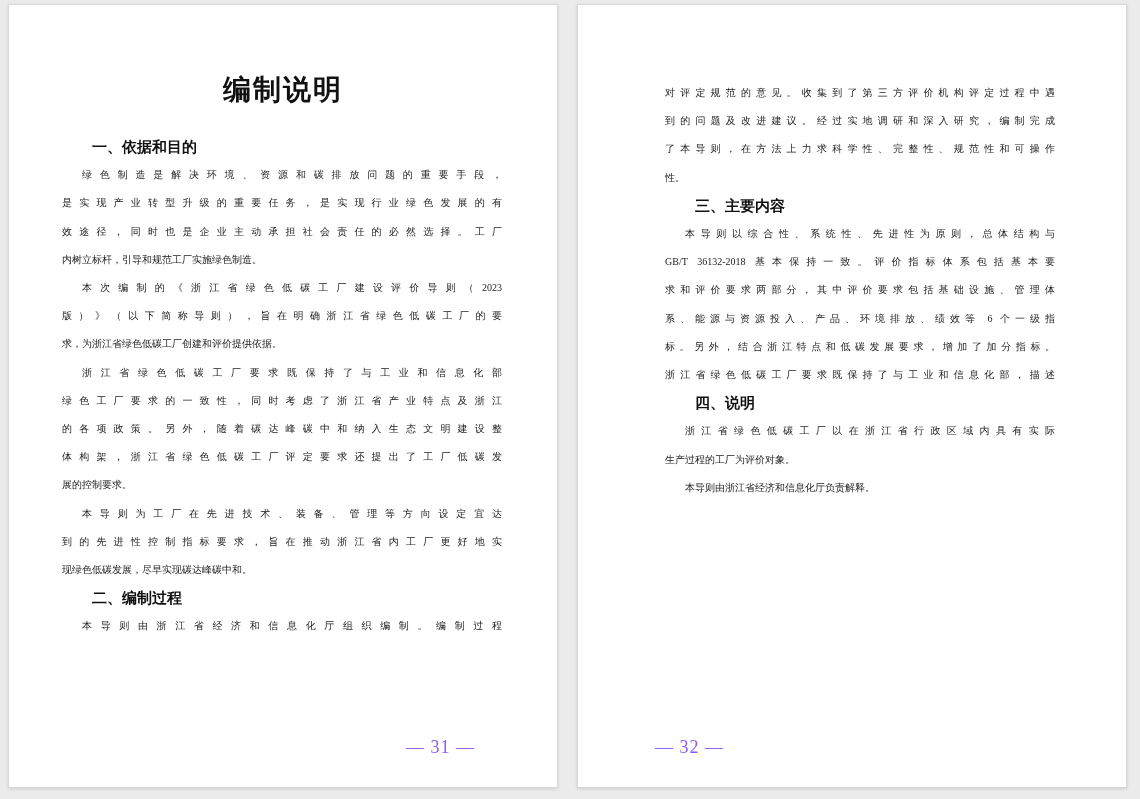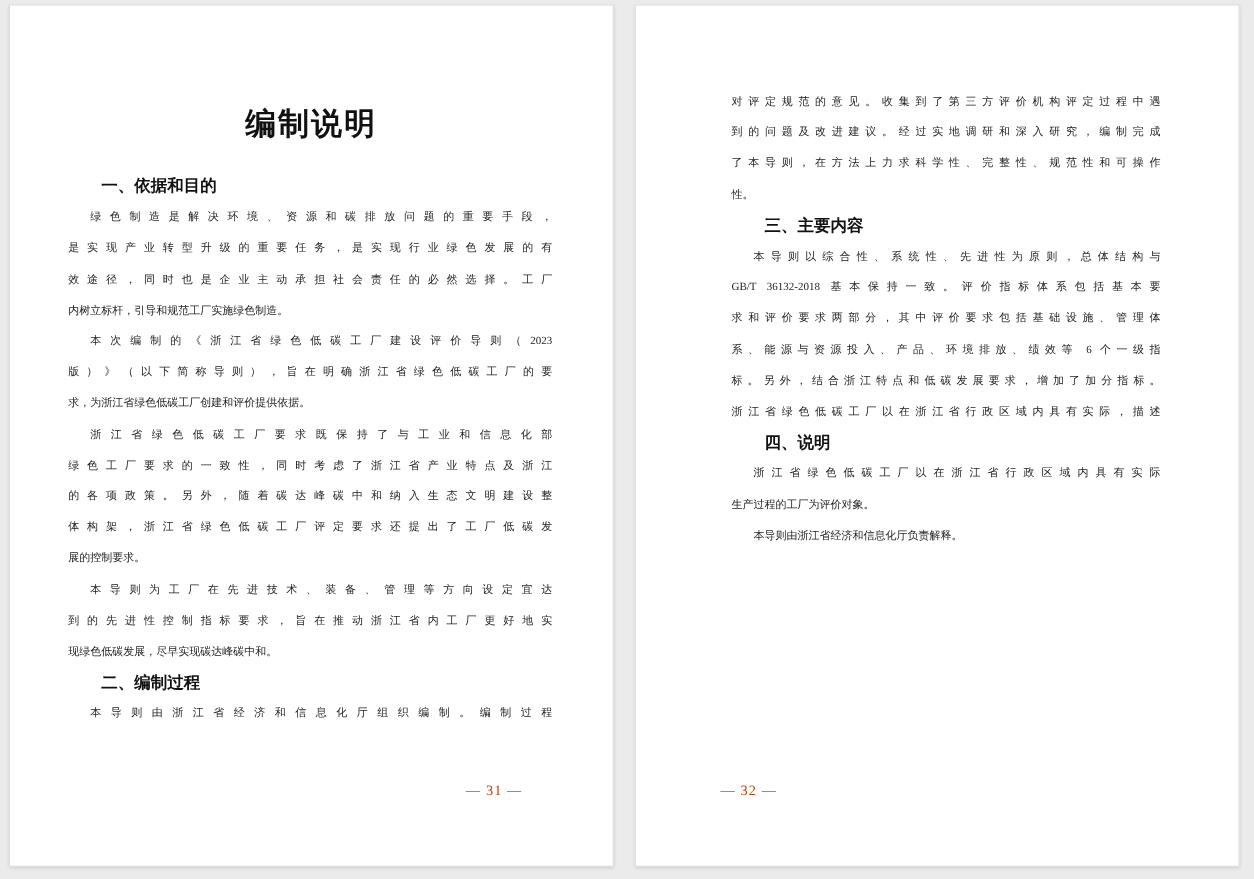--- a/index.html
+++ b/index.html
@@ -17,21 +17,21 @@
   }
   .page {
     position: relative;
     box-sizing: border-box;
     width: 550px; height: 784px;
     background: #ffffff;
     border: 1px solid #d9d9d9;
     box-shadow: 0 1px 3px rgba(0,0,0,0.12);
   }
   .doc-title {
-    margin: 91px 0 26px 0;
+    margin: 68px 0 26px 0;
     text-align: center;
     font-family: "Liberation Sans", "DejaVu Sans", sans-serif;
     font-weight: bold;
     font-size: 28px;
     line-height: 34px;
     letter-spacing: 2px;
     color: #111;
   }
   .content { }
   .page.left  .content { padding: 0 55px 0 53px; }
@@ -48,25 +48,25 @@
     font-size: 10px;
     line-height: 28.2px;
     text-align: justify;
     text-align-last: justify;
     white-space: nowrap;
   }
   .line.last { text-align-last: left; }
   .line.first { text-indent: 2em; }
   .page-number {
     position: absolute;
-    bottom: 60px;
-    font-size: 13px;
+    bottom: 32px;
+    font-size: 18px;
     line-height: 16px;
     letter-spacing: 1px;
-    color: #c2410c;
+    color: #8b5cf6;
   }
   .page-number.align-right { right: 82px; }
   .page-number.align-left  { left: 77px; }
 </style>
 </head>
 <body>
 
 <div class="spread" id="spread">
     <div class="page left">
       <div class="doc-title">编制说明</div>
@@ -97,21 +97,21 @@
         <div class="line">对评定规范的意见。收集到了第三方评价机构评定过程中遇</div>
         <div class="line">到的问题及改进建议。经过实地调研和深入研究，编制完成</div>
         <div class="line">了本导则，在方法上力求科学性、完整性、规范性和可操作</div>
         <div class="line last">性。</div>
         <div class="heading">三、主要内容</div>
         <div class="line first">本导则以综合性、系统性、先进性为原则，总体结构与</div>
         <div class="line">GB/T 36132-2018 基本保持一致。评价指标体系包括基本要</div>
         <div class="line">求和评价要求两部分，其中评价要求包括基础设施、管理体</div>
         <div class="line">系、能源与资源投入、产品、环境排放、绩效等 6 个一级指</div>
         <div class="line">标。另外，结合浙江特点和低碳发展要求，增加了加分指标。</div>
-        <div class="line">浙江省绿色低碳工厂以在浙江省行政区域内具有实际，描述</div>
+        <div class="line">浙江省绿色低碳工厂要求既保持了与工业和信息化部，描述</div>
         <div class="heading">四、说明</div>
         <div class="line first">浙江省绿色低碳工厂以在浙江省行政区域内具有实际</div>
         <div class="line last">生产过程的工厂为评价对象。</div>
         <div class="line first last">本导则由浙江省经济和信息化厅负责解释。</div>
       </div>
       <div class="page-number align-left">— 32 —</div>
     </div>
   </div>
 
 </body></html>

